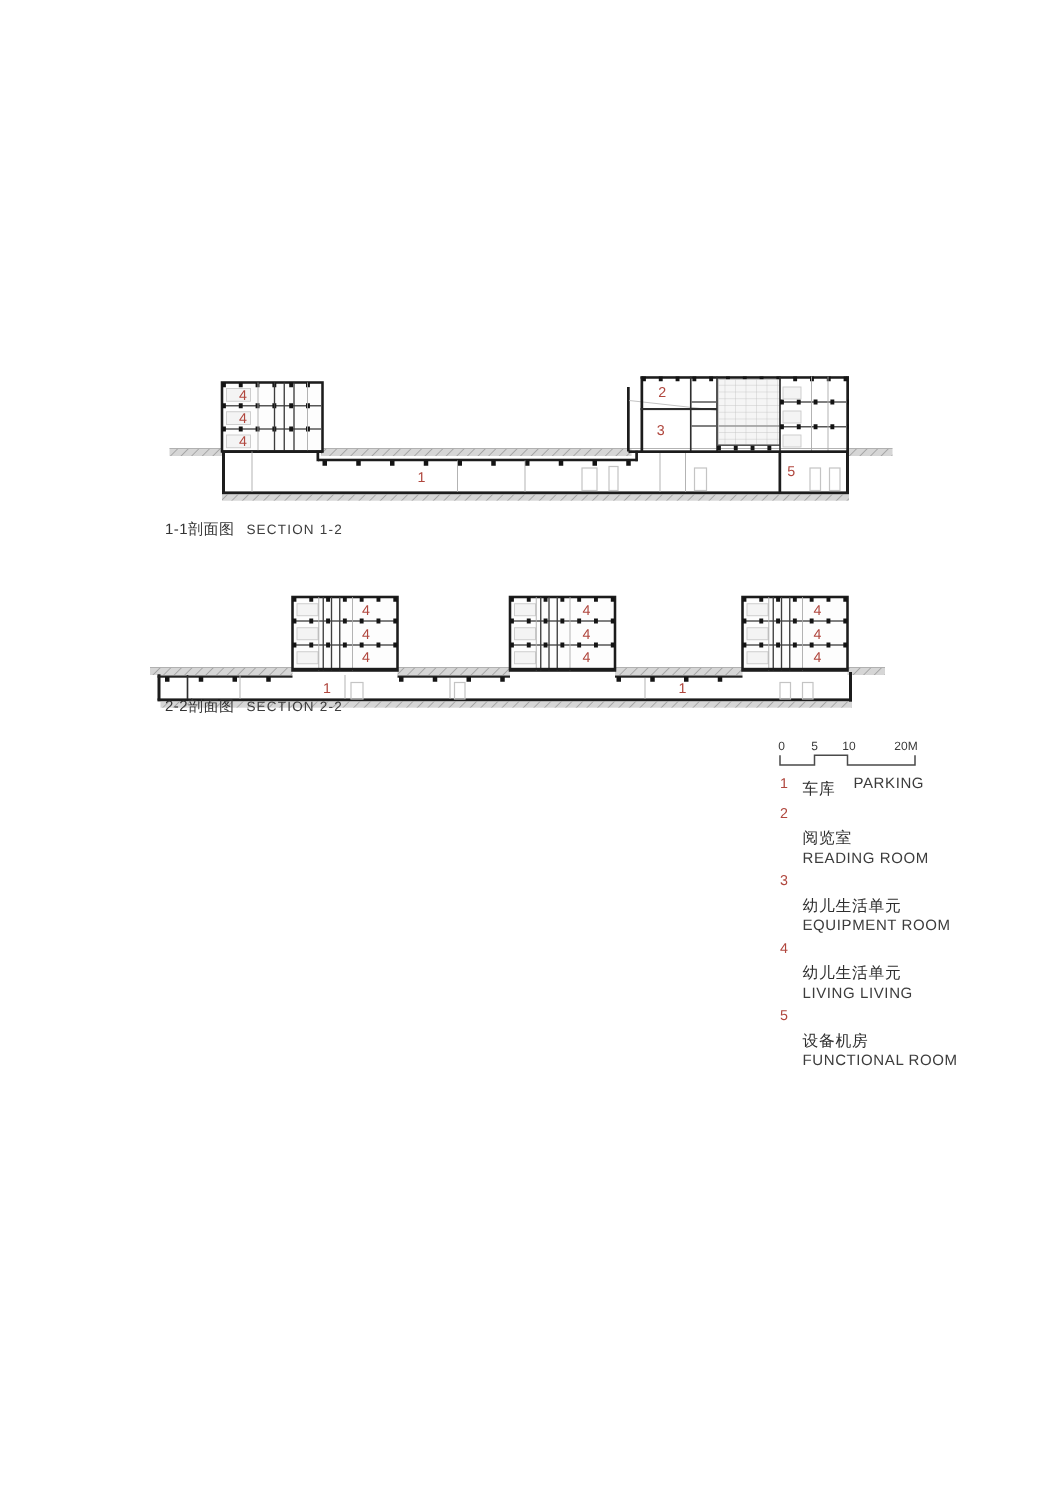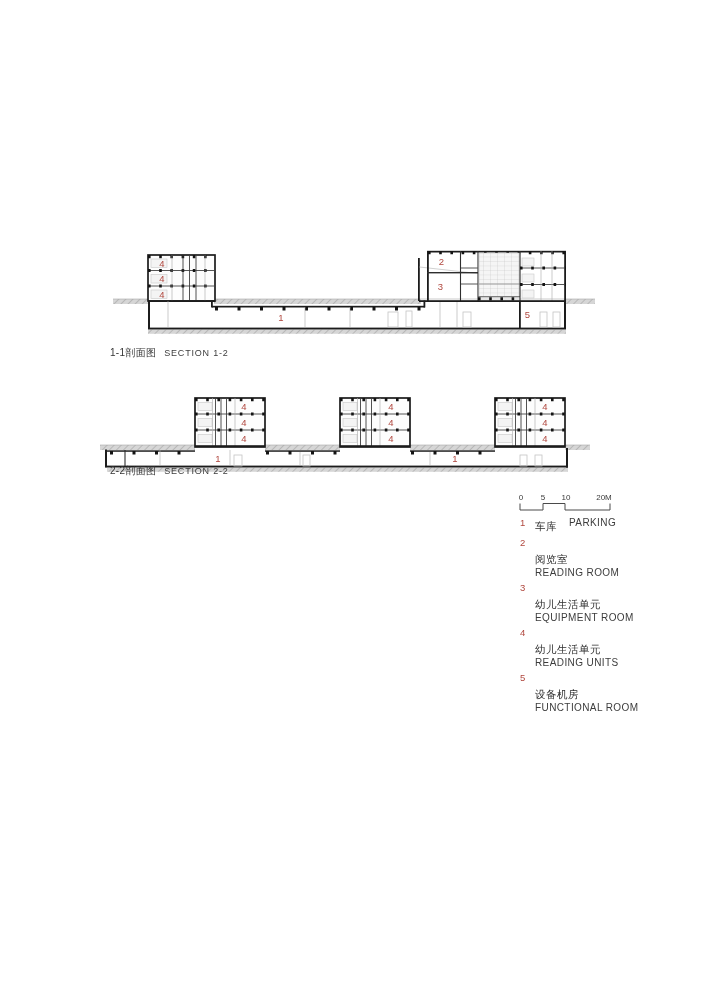--- a/index.html
+++ b/index.html
@@ -236,21 +236,21 @@
       <span class="lnum">3</span>
       <div class="ltext">
         <div class="lzh">幼儿生活单元</div>
         <div class="len">EQUIPMENT ROOM</div>
       </div>
     </div>
     <div class="legend-item">
       <span class="lnum">4</span>
       <div class="ltext">
         <div class="lzh">幼儿生活单元</div>
-        <div class="len">READING UNITS</div>
+        <div class="len">LIVING LIVING</div>
       </div>
     </div>
     <div class="legend-item">
       <span class="lnum">5</span>
       <div class="ltext">
         <div class="lzh">设备机房</div>
         <div class="len">FUNCTIONAL ROOM</div>
       </div>
     </div>
   </div>

